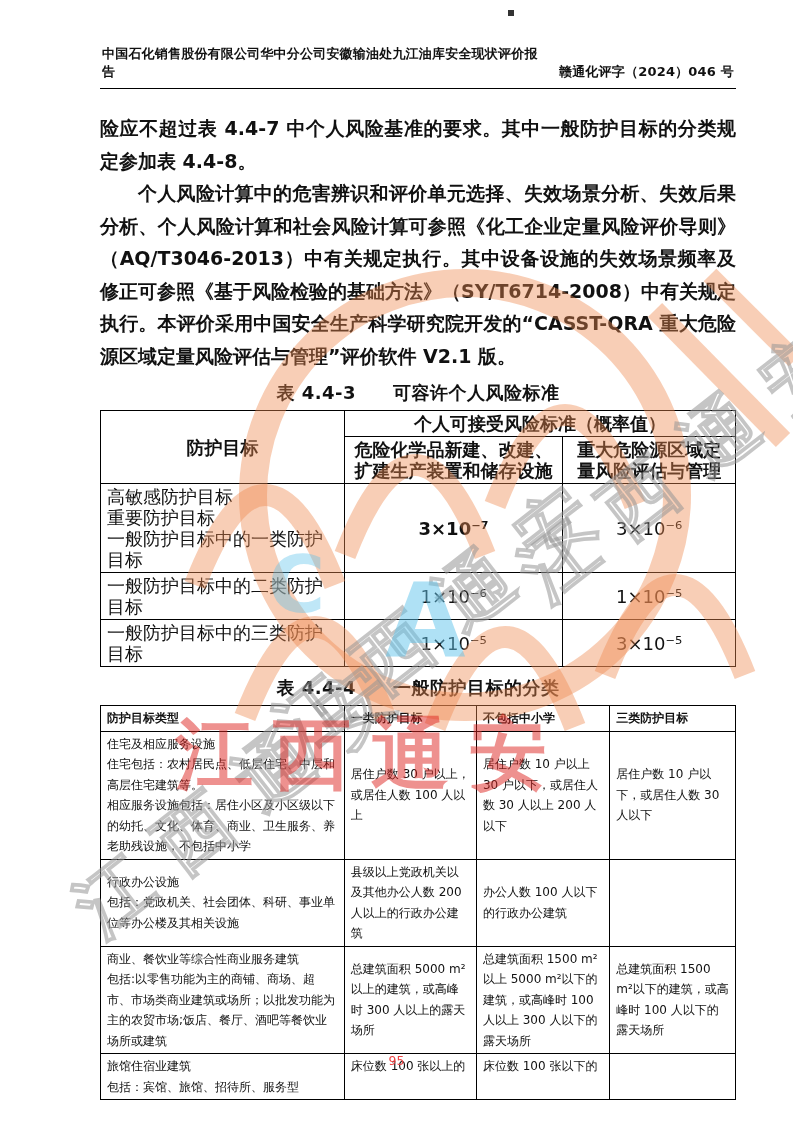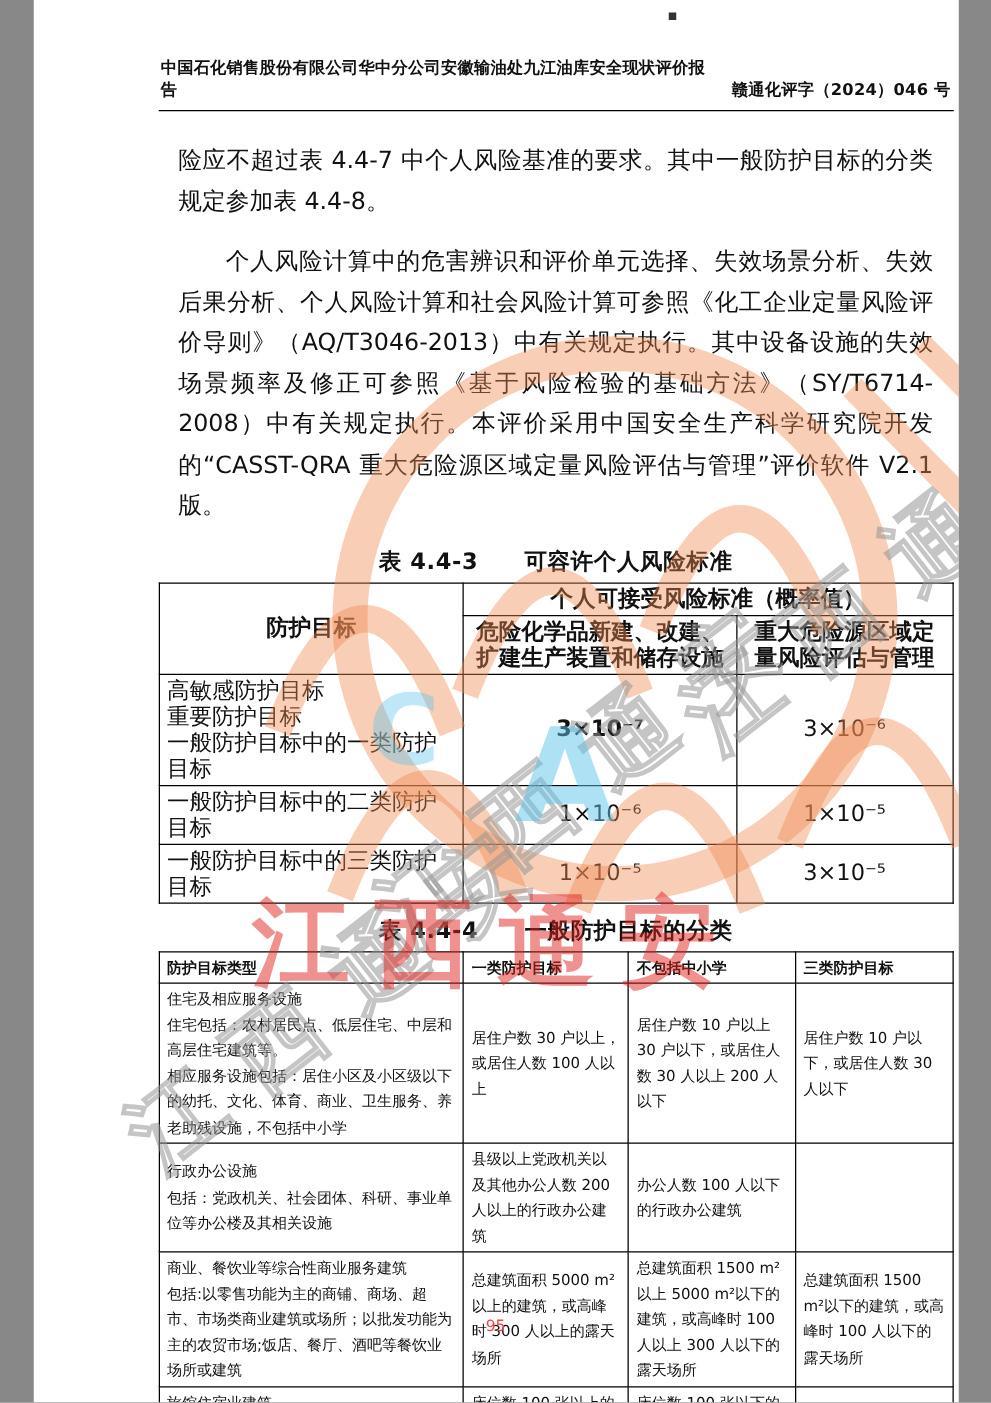--- a/index.html
+++ b/index.html
@@ -1,29 +1,29 @@
 <!DOCTYPE html>
 <html><head>
 <meta charset="utf-8">
 <style>
   html,body{margin:0;padding:0;background:#888;}
   .page{
-    position:relative;width:700px;height:1122px;background:#ffffff;
+    position:relative;width:793px;height:1122px;background:#ffffff;
     margin:0 auto;overflow:hidden;
-    font-family:"DejaVu Sans","Liberation Sans",sans-serif;color:#111;padding-left:40px;
+    font-family:"DejaVu Sans","Liberation Sans",sans-serif;color:#111;
   }
   .content{position:absolute;left:100px;top:45px;width:636px;}
   .doc-header{
     display:flex;justify-content:space-between;align-items:flex-end;
     font-size:13px;font-weight:bold;letter-spacing:.2px;
     padding:0 2px 7px 2px;border-bottom:1.6px solid #000;
   }
   .doc-header .hdr-right{white-space:nowrap;margin-left:14px;}
   .bodytext{margin-top:23px;}
-  .bodytext p{margin:16px;font-size:19px;line-height:32.5px;text-align:justify;}
+  .bodytext p{margin:0;font-size:19px;line-height:32.5px;text-align:justify;font-weight:bold;}
   .bodytext p.indent{text-indent:2em;}
   .tbl-title{text-align:center;font-weight:bold;font-size:18px;margin:9px 0 5px 0;letter-spacing:.5px;}
   table{width:100%;border-collapse:collapse;table-layout:fixed;}
   td{border:1.6px solid #000;padding:2px 6px;vertical-align:middle;}
   .t1 td{font-size:18px;line-height:21px;margin-top:28px;}
   .t2 td{font-size:12px;line-height:20.5px;}
   .bold{font-weight:bold;}
   .center{text-align:center;}
   .pre{white-space:pre-line;}
   .val{font-size:15px;}

